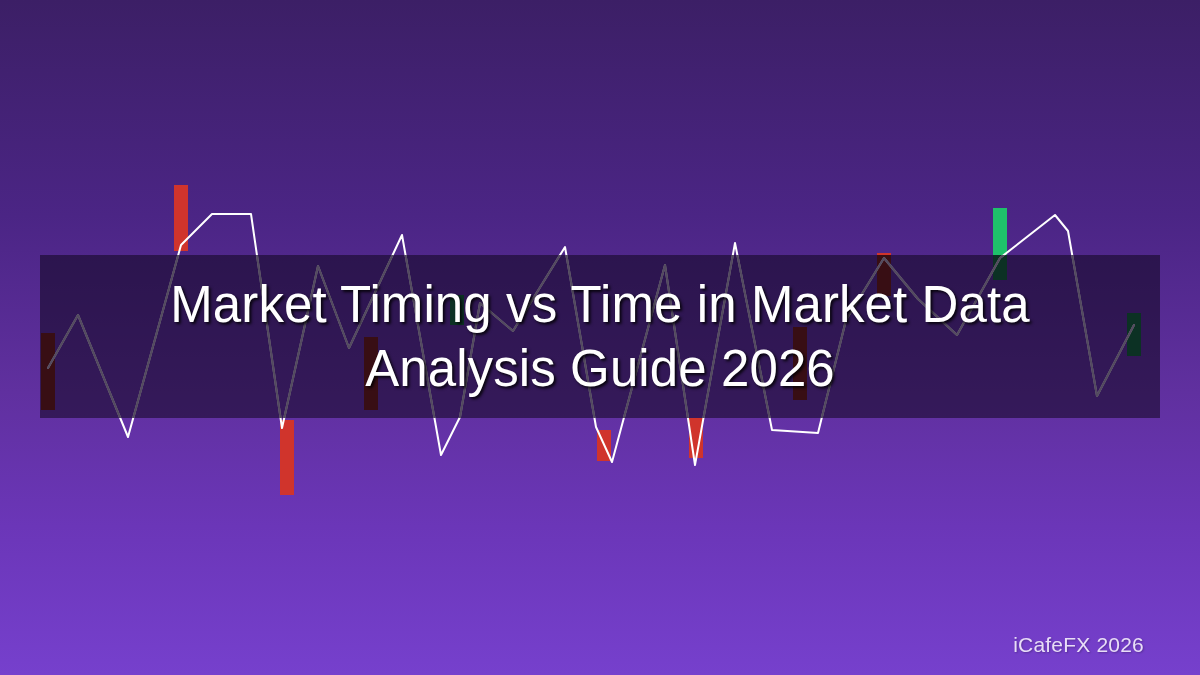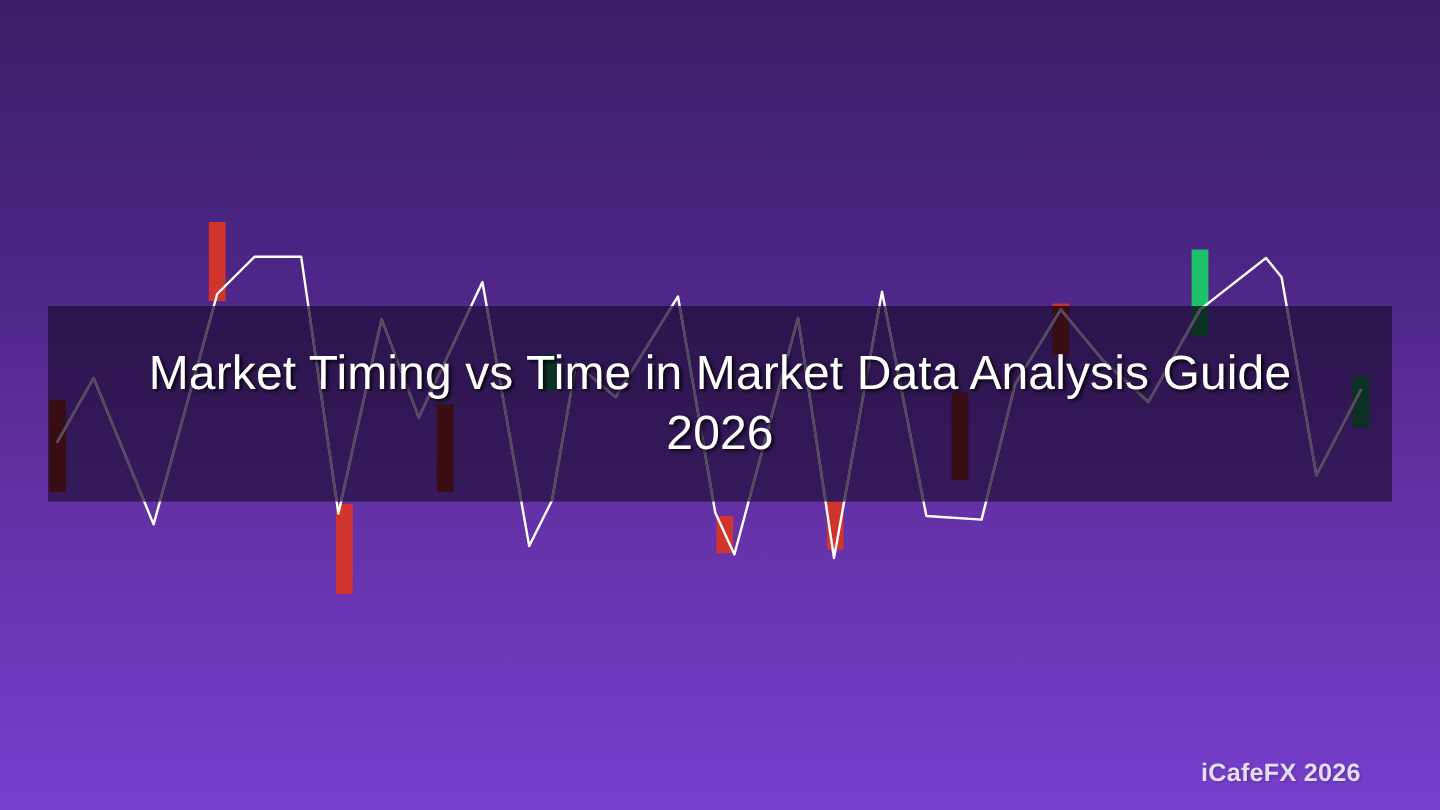--- a/index.html
+++ b/index.html
@@ -46,36 +46,36 @@
     height: 163px;
     display: flex;
     align-items: center;
     justify-content: center;
   }
   #page-title {
     margin: 0;
     width: 1010px;
     text-align: center;
     color: #ffffff;
-    font-size: 40px;
+    font-size: 51px;
     font-weight: 400;
     line-height: 1.24;
     letter-spacing: 0.1px;
     text-shadow: 2px 2px 3px rgba(0,0,0,0.85);
     font-family: "Liberation Sans", "DejaVu Sans", sans-serif;
   }
 
   
   #watermark {
     position: absolute;
-    right: 66px;
+    right: 56px;
     bottom: 18px;
     color: #e8ddf7;
     font-size: 21px;
-    font-weight: 700;
+    font-weight: 400;
     letter-spacing: 0.2px;
     font-family: "Liberation Sans", "DejaVu Sans", sans-serif;
     text-shadow: 1px 1px 2px rgba(0,0,0,0.25);
   }
 </style>
 </head>
 <body>
 
 <div id="stage">
 

